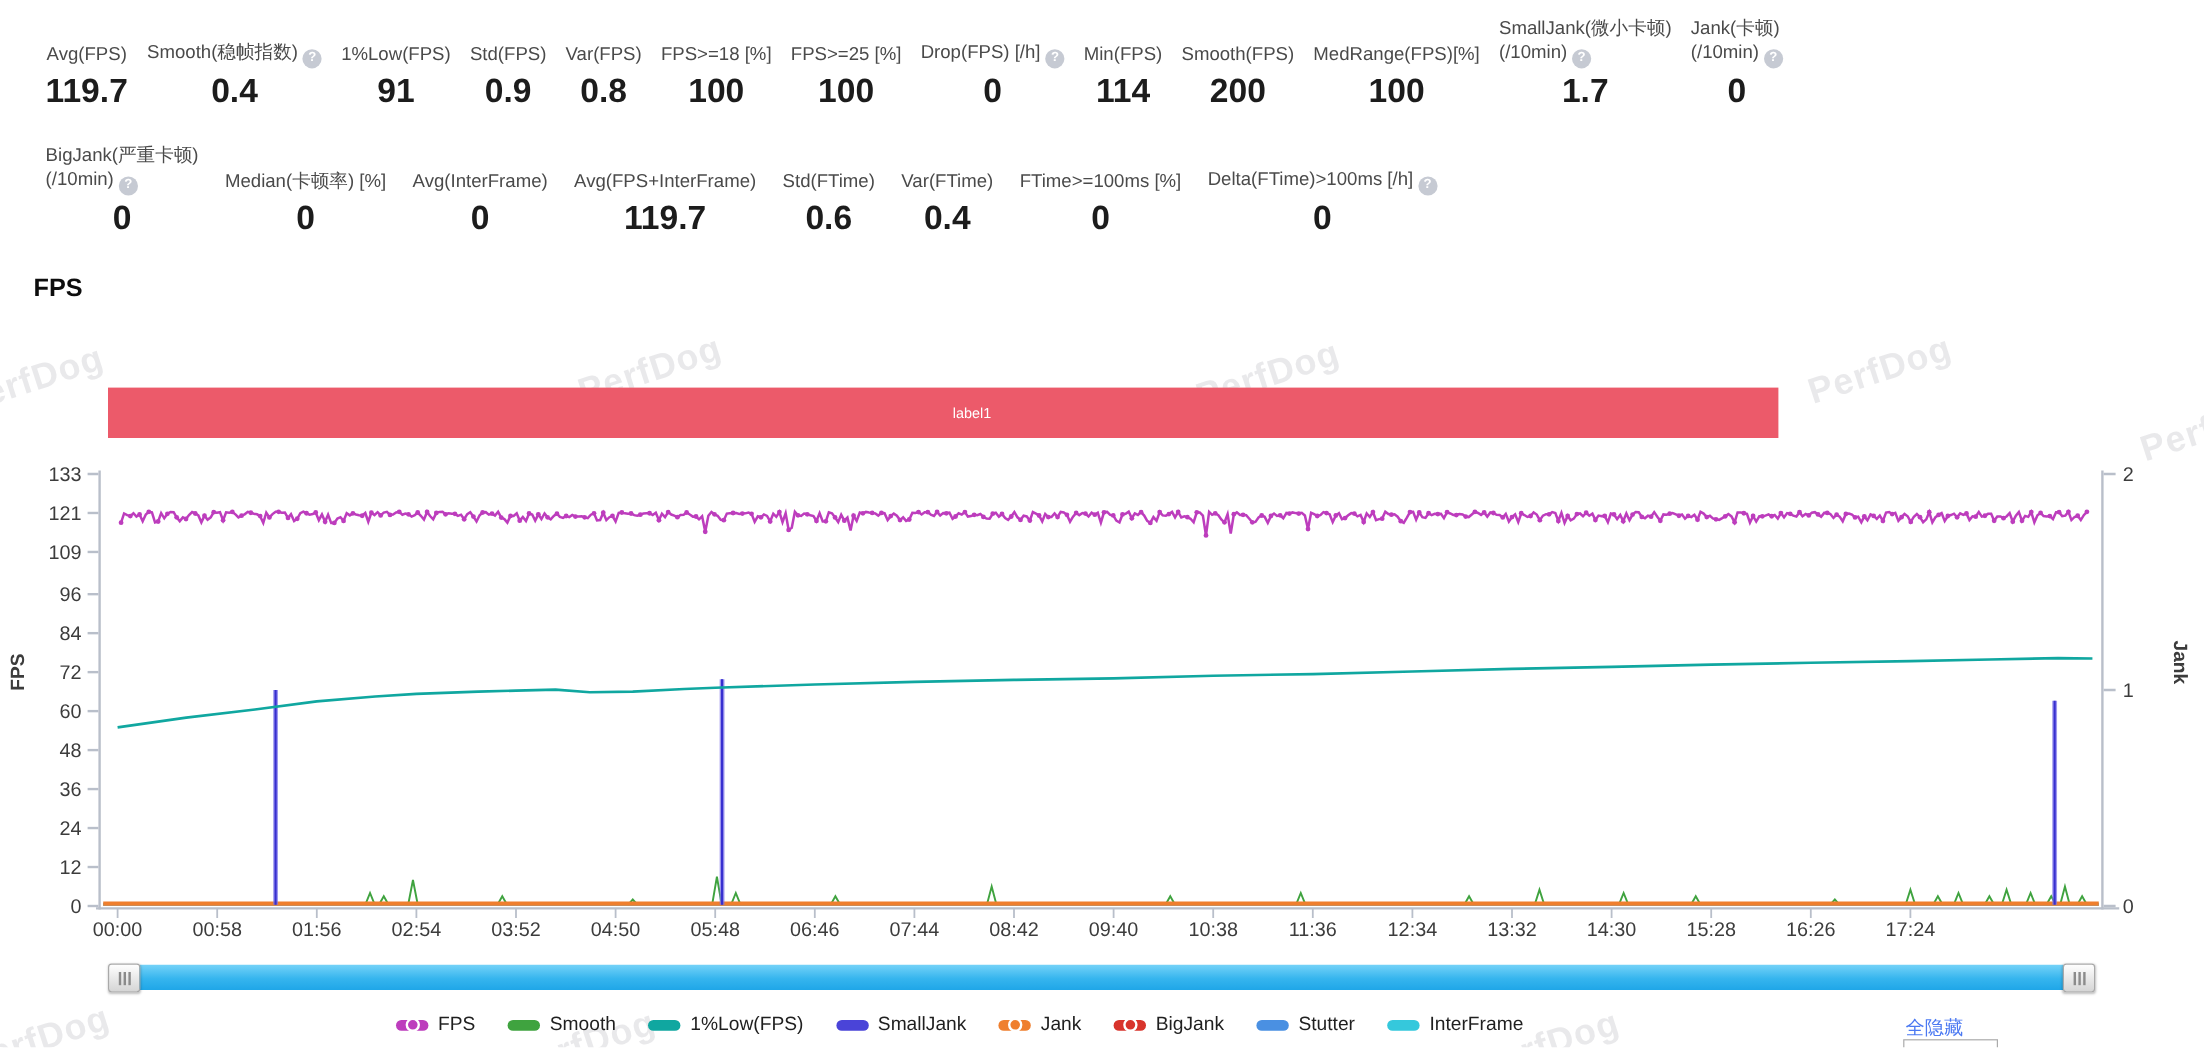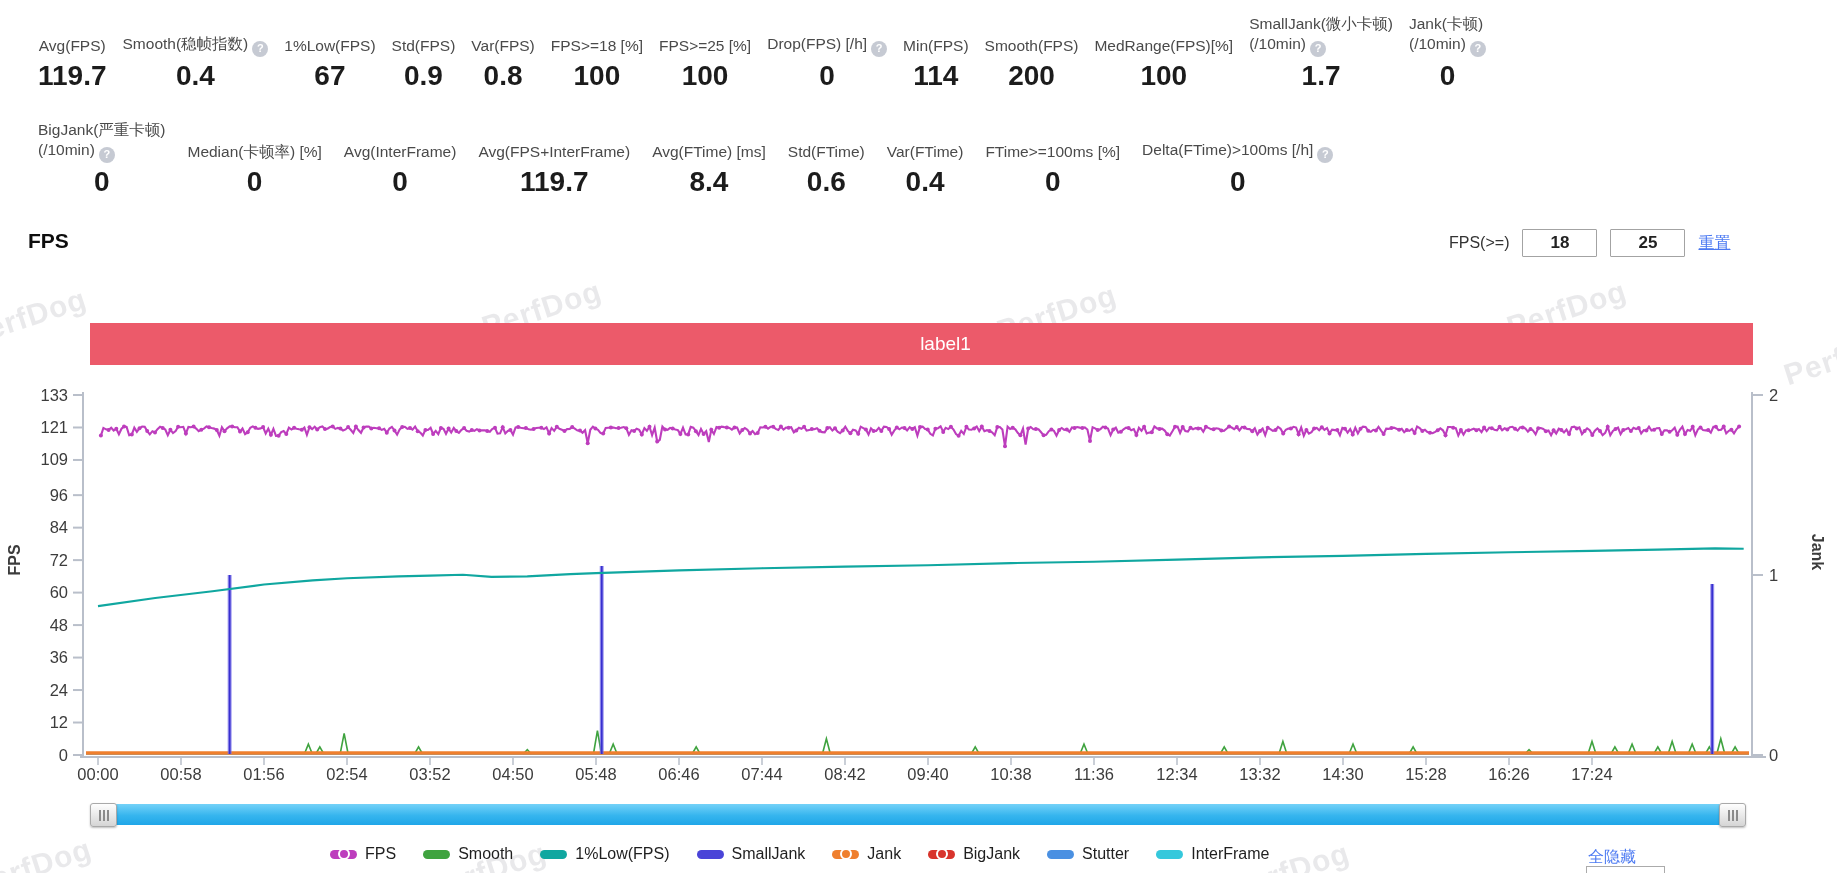--- a/index.html
+++ b/index.html
@@ -30,23 +30,23 @@
   .filter { position:absolute; top:229px; left:1449px; display:flex; align-items:center; gap:13px; }
   .filter .flabel { font-size:16px; color:#333; }
   .filter input {
     width:75px; height:28px; border:1px solid #a3a3a3; background:#fff;
     text-align:center; font-size:17px; font-weight:600; color:#222;
     font-family:"Liberation Sans", sans-serif; border-radius:1px;
   }
   .reset-link { font-size:16px; color:#4b79f2; text-decoration:underline; cursor:pointer; }
   
   .banner {
-    position:absolute; left:90px; top:323px; width:1663px; height:42px;
+    position:absolute; left:90px; top:323px; width:1392px; height:42px;
     display:flex; align-items:center; justify-content:center;
-    color:#fff; font-size:19px;padding-left:48px;
+    color:#fff; font-size:12px;padding-left:48px;
   }
   
   #chart { position:absolute; left:0; top:380px; }
   #chart text { font-family:"Liberation Sans", sans-serif; fill:#3c3c3c; }
   
   .scrollbar { position:absolute; left:90px; top:803px; width:1656px; height:24px; display:flex; }
   .sb-handle {
     width:27px; height:24px; flex:0 0 27px; z-index:1; cursor:ew-resize;
     background:linear-gradient(#fefefe,#d5d5d5); border:1px solid #a9a9a9; border-radius:3px;
     display:flex; align-items:center; justify-content:center; gap:2px;
@@ -89,21 +89,21 @@
       <div class="stat">
         <div class="lbl">
           <div>Smooth(稳帧指数)<span class="help">?</span></div>
         </div>
         <div class="val">0.4</div>
       </div>
       <div class="stat">
         <div class="lbl">
           <div>1%Low(FPS)</div>
         </div>
-        <div class="val">67</div>
+        <div class="val">91</div>
       </div>
       <div class="stat">
         <div class="lbl">
           <div>Std(FPS)</div>
         </div>
         <div class="val">0.9</div>
       </div>
       <div class="stat">
         <div class="lbl">
           <div>Var(FPS)</div>
@@ -182,26 +182,20 @@
         <div class="val">0</div>
       </div>
       <div class="stat">
         <div class="lbl">
           <div>Avg(FPS+InterFrame)</div>
         </div>
         <div class="val">119.7</div>
       </div>
       <div class="stat">
         <div class="lbl">
-          <div>Avg(FTime) [ms]</div>
-        </div>
-        <div class="val">8.4</div>
-      </div>
-      <div class="stat">
-        <div class="lbl">
           <div>Std(FTime)</div>
         </div>
         <div class="val">0.6</div>
       </div>
       <div class="stat">
         <div class="lbl">
           <div>Var(FTime)</div>
         </div>
         <div class="val">0.4</div>
       </div>
@@ -214,26 +208,20 @@
       <div class="stat">
         <div class="lbl">
           <div>Delta(FTime)&gt;100ms [/h]<span class="help">?</span></div>
         </div>
         <div class="val">0</div>
       </div>
     </div>
 
   <div class="section-title">FPS</div>
 
-  <div class="filter">
-    <span class="flabel">FPS(&gt;=)</span>
-    <input id="fps-input-1" value="18" style="">
-    <input id="fps-input-2" value="25" style="">
-    <a class="reset-link">重置</a>
-  </div>
 
   <div class="banner" id="banner" style="background: rgb(236, 90, 106);">
     <span>label1</span>
   </div>
 
   <svg id="chart" width="1837" height="425" viewBox="0 0 1837 425">
       <path d="M83,12 V378" stroke="#b9bfca" stroke-width="2" fill="none"></path>
       <path d="M1752,12 V378" stroke="#b9bfca" stroke-width="2" fill="none"></path>
       <path d="M80,377 H1766" stroke="#b9bfca" stroke-width="2" fill="none"></path>
       <line x1="73" y1="375" x2="82" y2="375" stroke="#b9bfca" stroke-width="2"></line>

